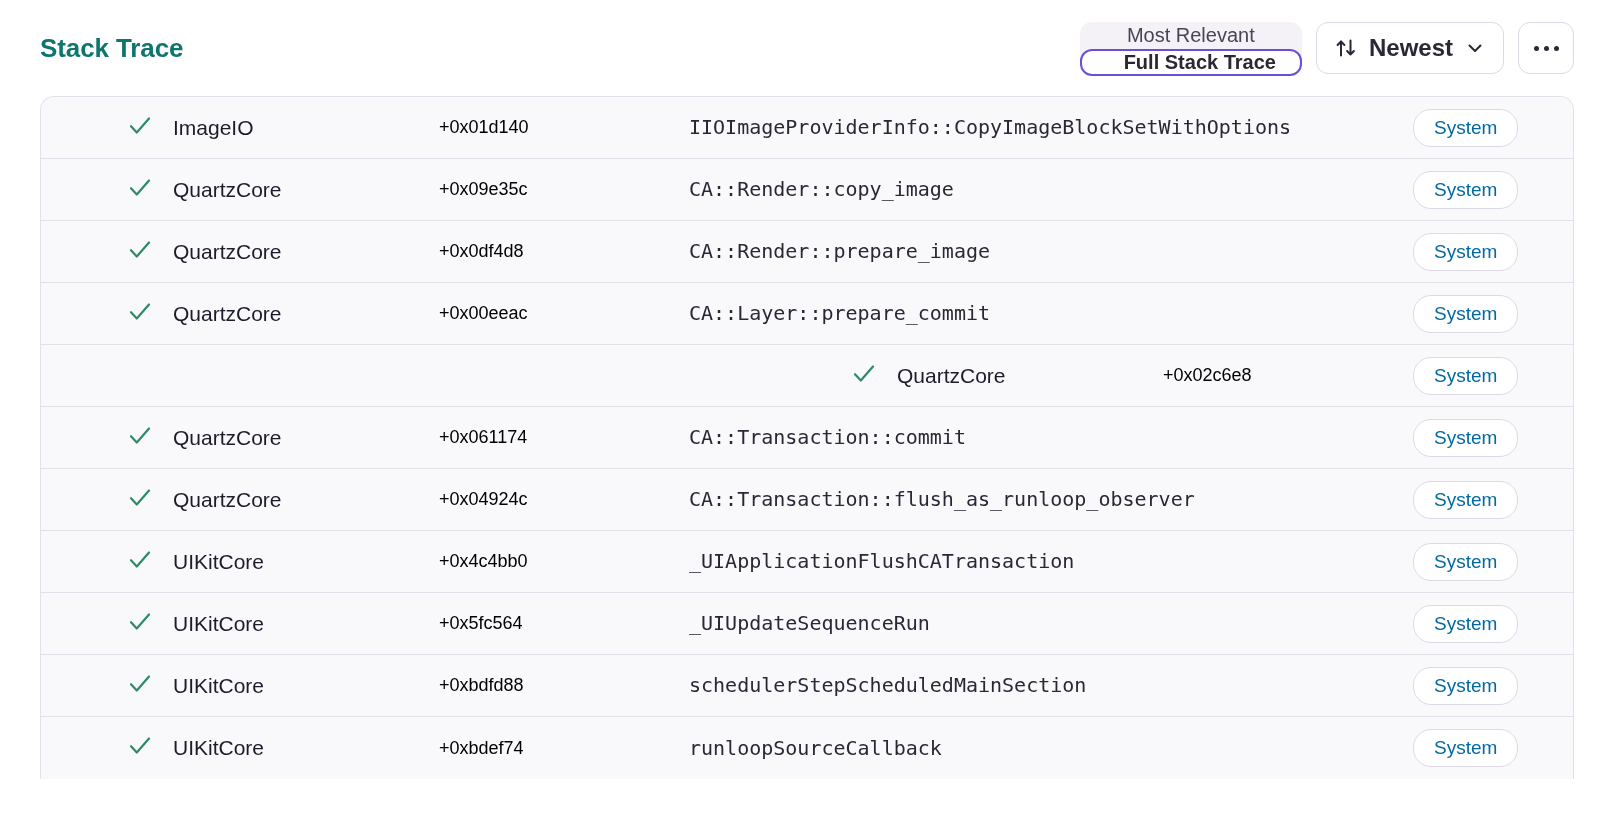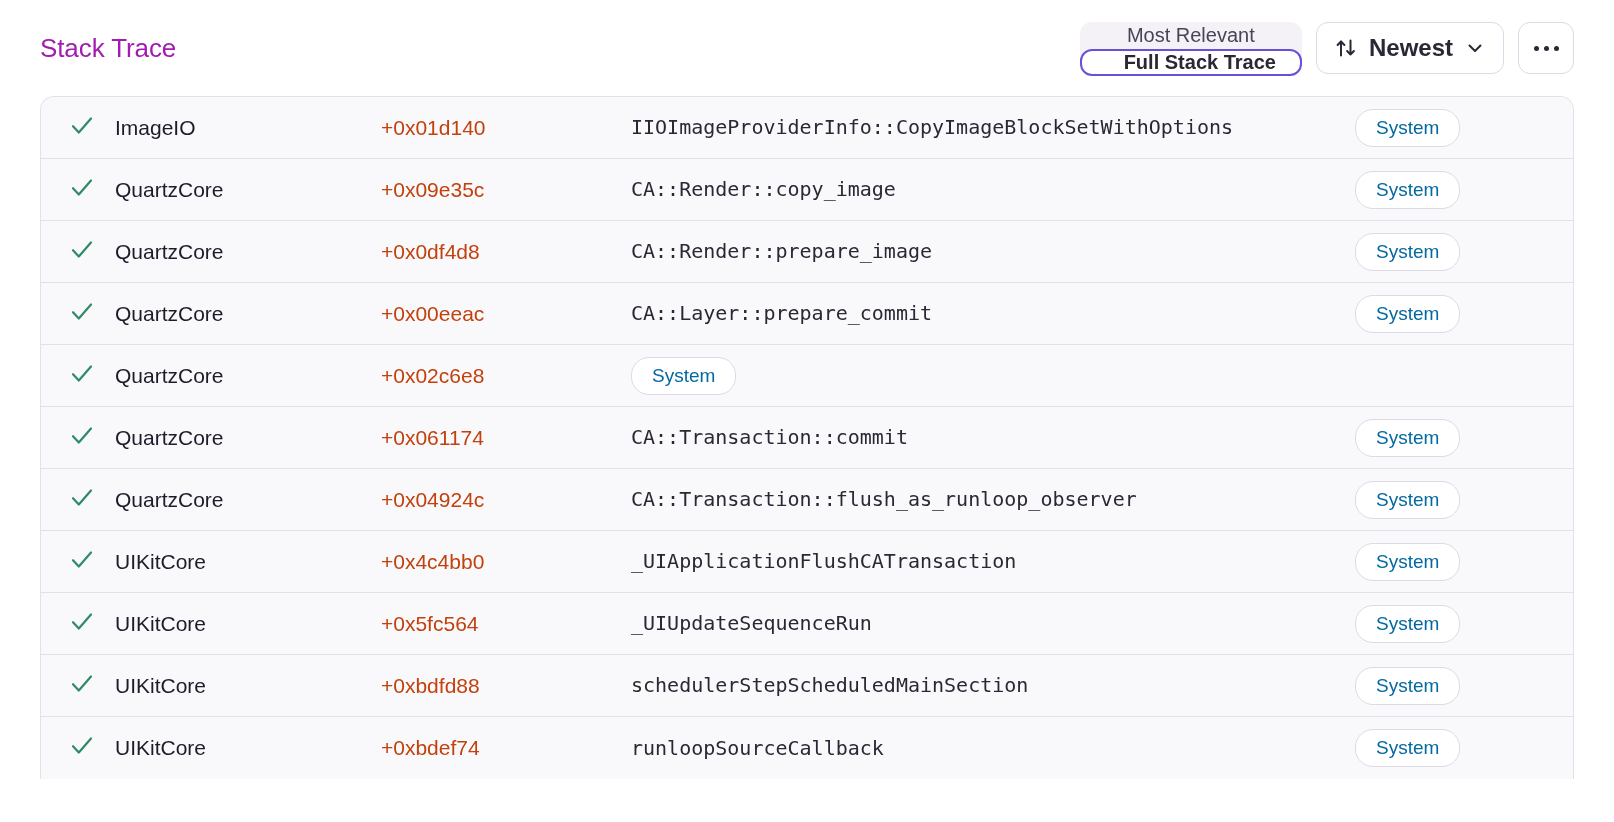--- a/index.html
+++ b/index.html
@@ -25,22 +25,22 @@
 
   
   .header {
     height: 96px;
     display: flex;
     align-items: center;
     justify-content: space-between;
   }
   .panel-title {
     font-size: 26px;
-    font-weight: 400;
-    color: #a21caf;
+    font-weight: 700;
+    color: #0f766e;
     letter-spacing: -0.1px;
     white-space: nowrap;
     text-align: right;
   }
 
   .header-controls {
     display: flex;
     align-items: center;
     gap: 14px;
   }
@@ -134,42 +134,43 @@
     overflow: hidden;
     background: #f9f9fb;
   }
   .row {
     display: flex;
     align-items: center;
     background: #f9f9fb;
     border-bottom: 1px solid #e3e0ea;
     min-height: 62px;
     box-sizing: border-box;
+    justify-content: flex-end;
   }
   .row:last-child { border-bottom: none; }
 
   .c-check {
     width: 74px;
     flex: 0 0 74px;
     display: flex;
     align-items: center;
     justify-content: center;
     padding-left: 8px;
     box-sizing: border-box;
   }
   .c-lib {
     flex: 0 0 266px;
     font-size: 21px;
     color: #1f1b2a;
     white-space: nowrap;
   }
   .c-addr {
     flex: 0 0 250px;
-    font-size: 21px;
-    color: #c2410c;
+    font-size: 18px;
+    color: #000000;
     white-space: nowrap;
   }
   .c-fn {
     flex: 1 1 auto;
     font-family: "DejaVu Sans Mono", "Liberation Mono", monospace;
     font-size: 20px;
     color: #2b2735;
     line-height: 1.55;
     word-break: break-all;
     padding-right: 24px;

